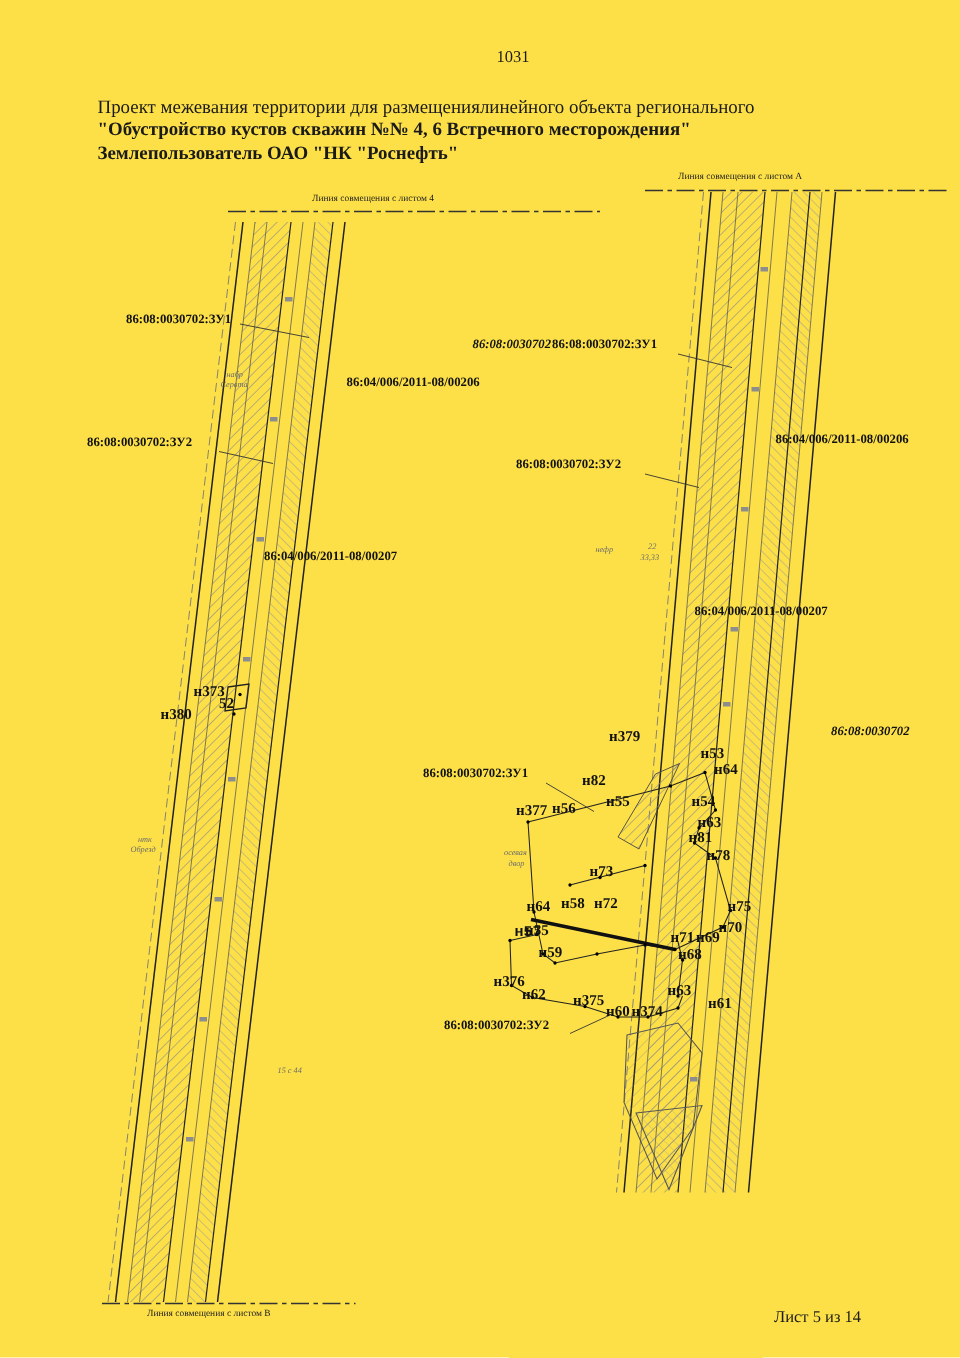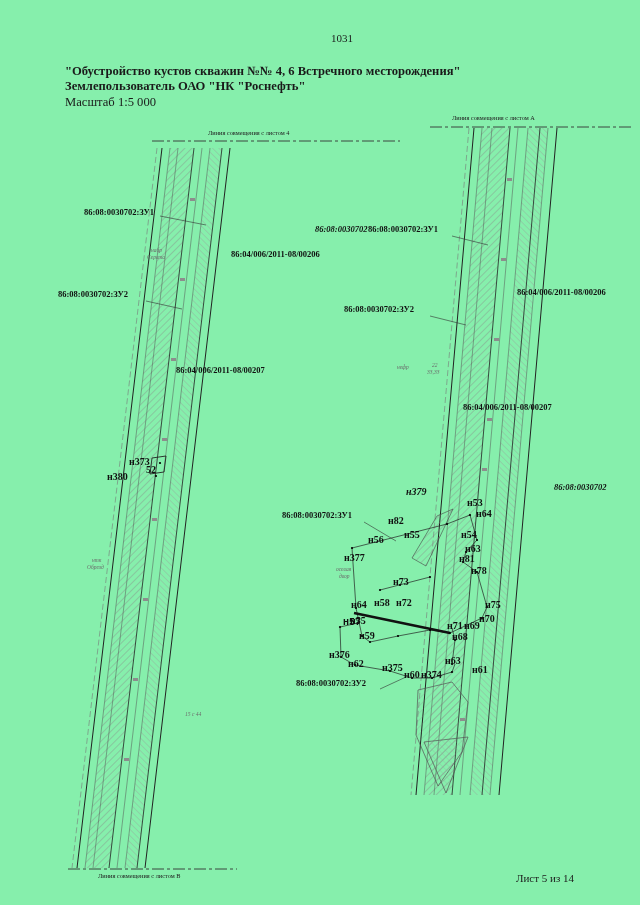--- a/index.html
+++ b/index.html
@@ -1,18 +1,18 @@
 <!DOCTYPE html>
 <html><head>
 <meta charset="utf-8">
 <style>
   * { margin:0; padding:0; box-sizing:border-box; }
   html,body { background:#ffffff; }
   body { font-family:"Liberation Serif", serif; color:#1a1a1a; }
-  .page { position:relative; width:640px; height:905px; background:#86efac; overflow:hidden; }
+  .page { position:relative; width:640px; height:905px; background:#fde047; overflow:hidden; }
   .page-number { position:absolute; left:331px; top:32px; font-size:11px; }
   .header { position:absolute; left:65px; top:64px; width:525px; font-size:12.6px; line-height:15.4px; }
   .h-line { white-space:nowrap; }
   .bold { font-weight:bold; }
   svg.map { position:absolute; left:0; top:0; }
   #label-layer { position:absolute; left:0; top:0; width:520px; height:905px; pointer-events:none; }
   #label-layer span { position:absolute; white-space:nowrap; }
   .cad-label { font-weight:bold; font-size:8.5px; color:#111; }
   .cad-label.italic { font-style:italic;padding-left:19px; }
   .pt-label { font-weight:bold; font-size:10px; color:#111; }
@@ -21,23 +21,23 @@
   .sheet-label { position:absolute; left:516px; top:828px; font-size:11px;margin-top:44px; }
 </style>
 </head>
 <body>
 
 <div class="page">
 
   <div class="page-number">1031</div>
 
   <div class="header">
+    <div class="h-line">Проект межевания территории для размещениялинейного объекта регионального</div>
     <div class="h-line bold">"Обустройство кустов скважин №№ 4, 6 Встречного месторождения"</div>
     <div class="h-line bold">Землепользователь ОАО "НК "Роснефть"</div>
-    <div class="h-line">Масштаб 1:5 000</div>
   </div>
 
   <svg class="map" width="640" height="905" viewBox="0 0 640 905">
     <defs>
       <pattern id="hA" width="5" height="5" patternUnits="userSpaceOnUse" patternTransform="rotate(45)">
         <line x1="0" y1="0" x2="0" y2="5" stroke="#8a8a8a" stroke-width="0.8"></line>
       </pattern>
       <pattern id="hB" width="4.5" height="4.5" patternUnits="userSpaceOnUse" patternTransform="rotate(-45)">
         <line x1="0" y1="0" x2="0" y2="4.5" stroke="#9a9a9a" stroke-width="0.7"></line>
       </pattern>
@@ -168,27 +168,27 @@
       <span class="cad-label" style="left: 368px; top: 224px;">86:08:0030702:ЗУ1</span>
       <span class="cad-label" style="left: 517px; top: 287px;">86:04/006/2011-08/00206</span>
       <span class="cad-label" style="left: 344px; top: 304px;">86:08:0030702:ЗУ2</span>
       <span class="cad-label" style="left: 463px; top: 402px;">86:04/006/2011-08/00207</span>
       <span class="cad-label italic" style="left: 535px; top: 482px;">86:08:0030702</span>
       <span class="cad-label" style="left: 282px; top: 510px;">86:08:0030702:ЗУ1</span>
       <span class="cad-label" style="left: 296px; top: 678px;">86:08:0030702:ЗУ2</span>
       <span class="pt-label" style="left: 129px; top: 456px;">н373</span>
       <span class="pt-label" style="left: 146px; top: 464px;">52</span>
       <span class="pt-label" style="left: 107px; top: 471px;">н380</span>
-      <span class="pt-label" style="left: 406px; top: 486px; font-style: italic;">н379</span>
+      <span class="pt-label" style="left: 406px; top: 486px;">н379</span>
       <span class="pt-label" style="left: 467px; top: 497px;">н53</span>
       <span class="pt-label" style="left: 476px; top: 508px;">н64</span>
       <span class="pt-label" style="left: 388px; top: 515px;">н82</span>
       <span class="pt-label" style="left: 404px; top: 529px;">н55</span>
       <span class="pt-label" style="left: 461px; top: 529px;">н54</span>
-      <span class="pt-label" style="left: 344px; top: 552px;">н377</span>
+      <span class="pt-label" style="left: 344px; top: 535px;">н377</span>
       <span class="pt-label" style="left: 368px; top: 534px;">н56</span>
       <span class="pt-label" style="left: 465px; top: 543px;">н63</span>
       <span class="pt-label" style="left: 459px; top: 553px;">н81</span>
       <span class="pt-label" style="left: 471px; top: 565px; text-align: right;">н78</span>
       <span class="pt-label" style="left: 393px; top: 576px;">н73</span>
       <span class="pt-label" style="left: 351px; top: 599px;">н64</span>
       <span class="pt-label" style="left: 374px; top: 597px;">н58</span>
       <span class="pt-label" style="left: 396px; top: 597px;">н72</span>
       <span class="pt-label" style="left: 485px; top: 599px;">н75</span>
       <span class="pt-label" style="left: 479px; top: 613px;">н70</span>

